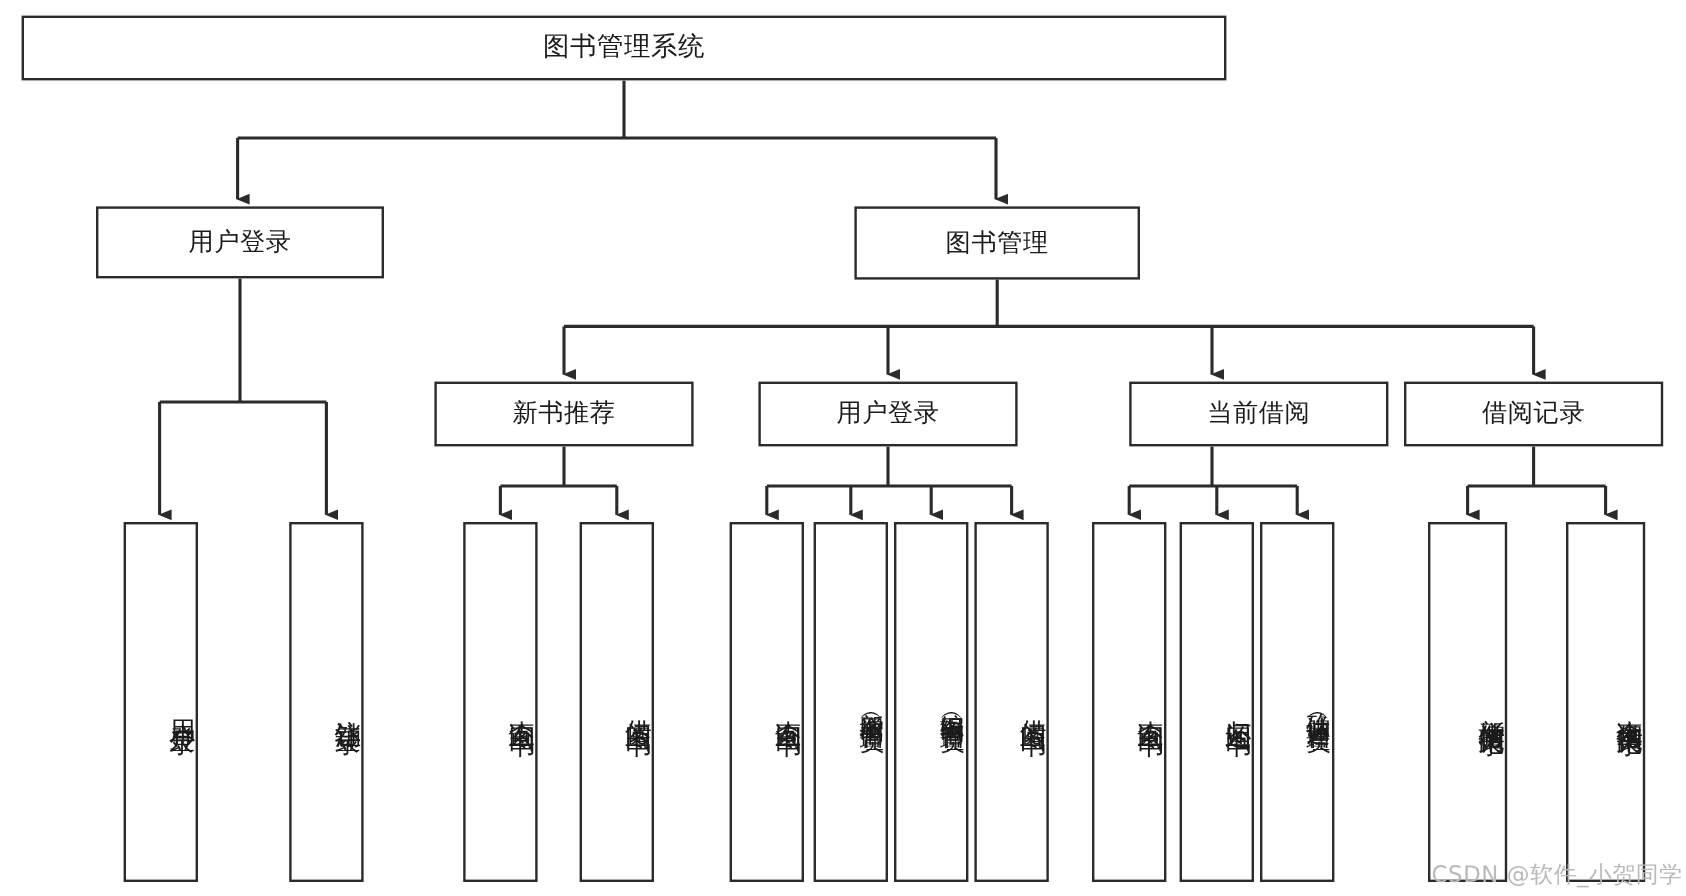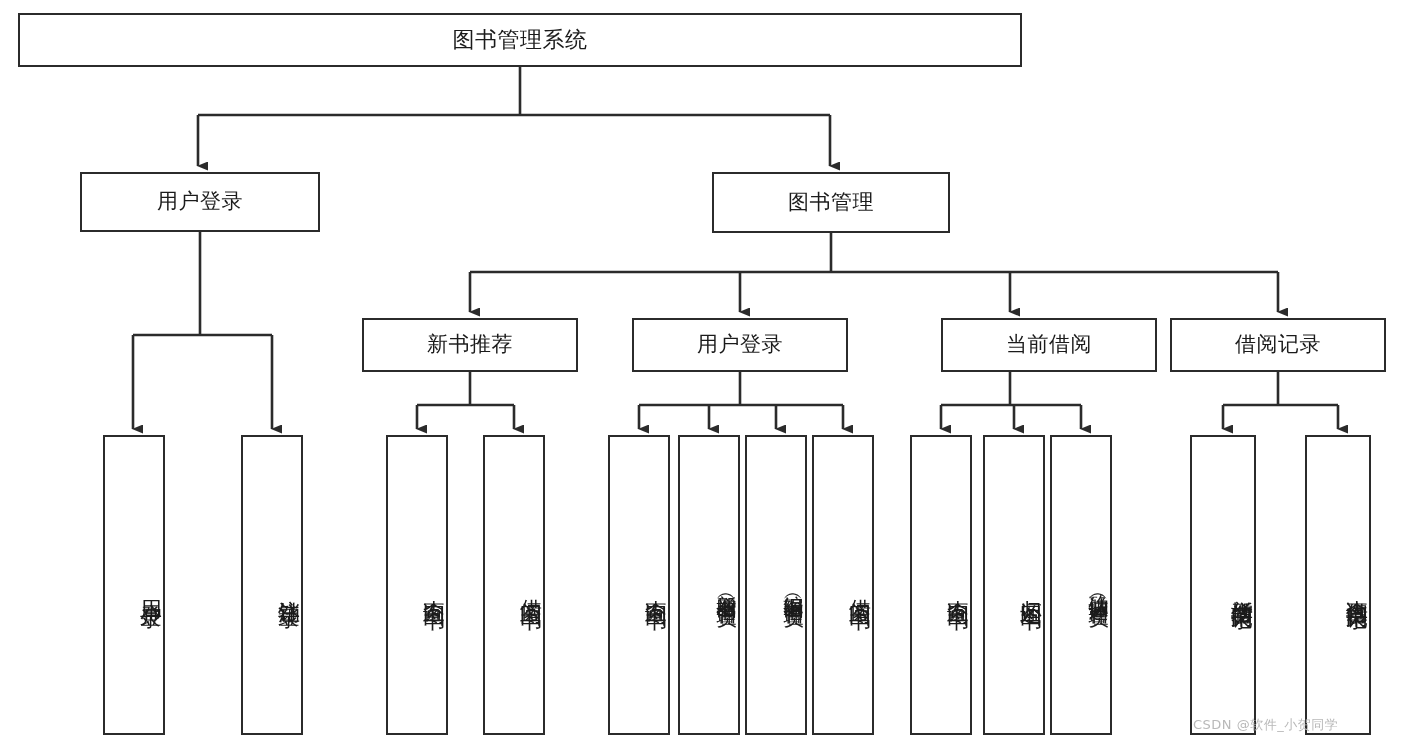--- a/index.html
+++ b/index.html
@@ -56,21 +56,21 @@
   .node.vert .vlabel {
     writing-mode: vertical-rl;
     text-orientation: upright;
     display: block;
   }
   .node.vert.tall .vlabel {
     letter-spacing: 2px;
   }
   .watermark {
     position: absolute;
-    font-size: 13px;
+    font-size: 19px;
     color: #b9b9b9;
     white-space: nowrap;
     letter-spacing: 0.5px;
   }
 </style>
 </head>
 <body>
 
 <div id="canvas">
 

